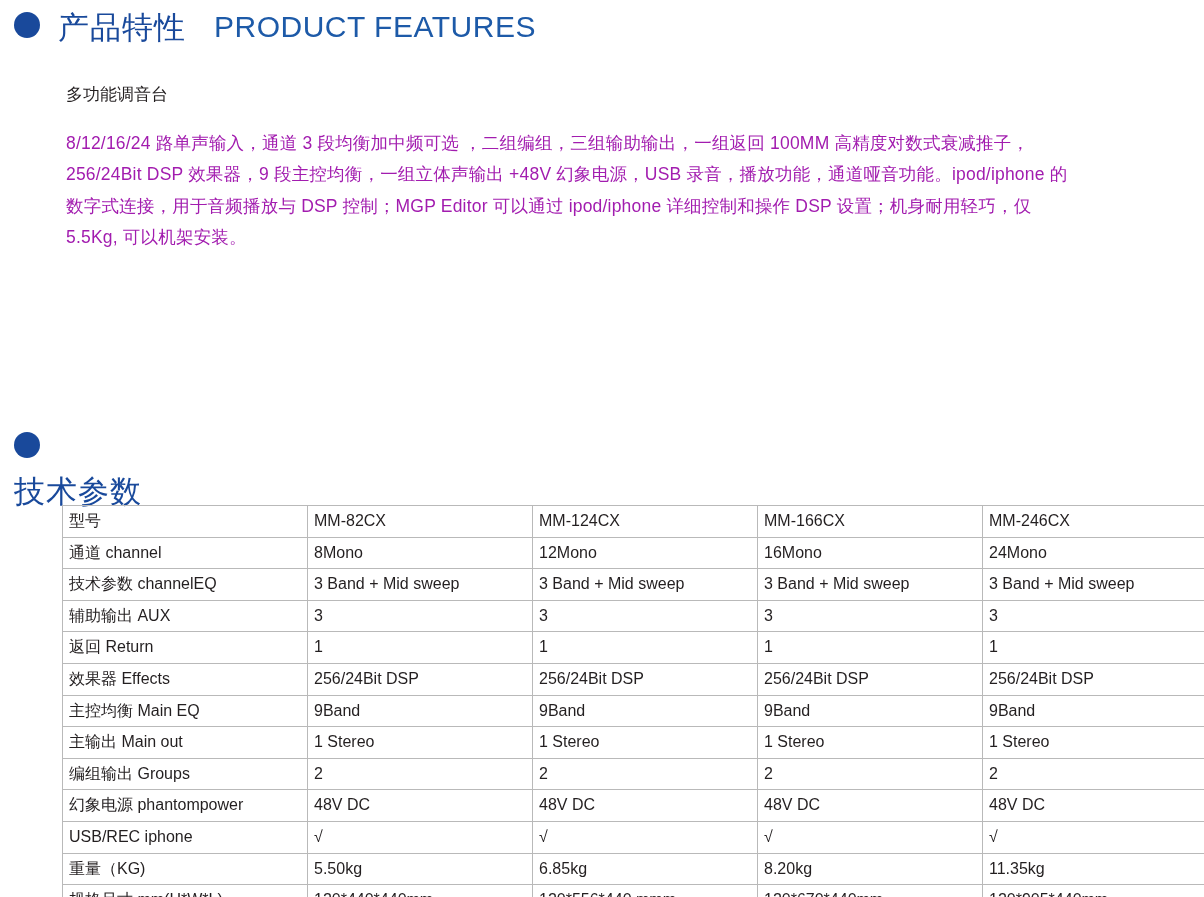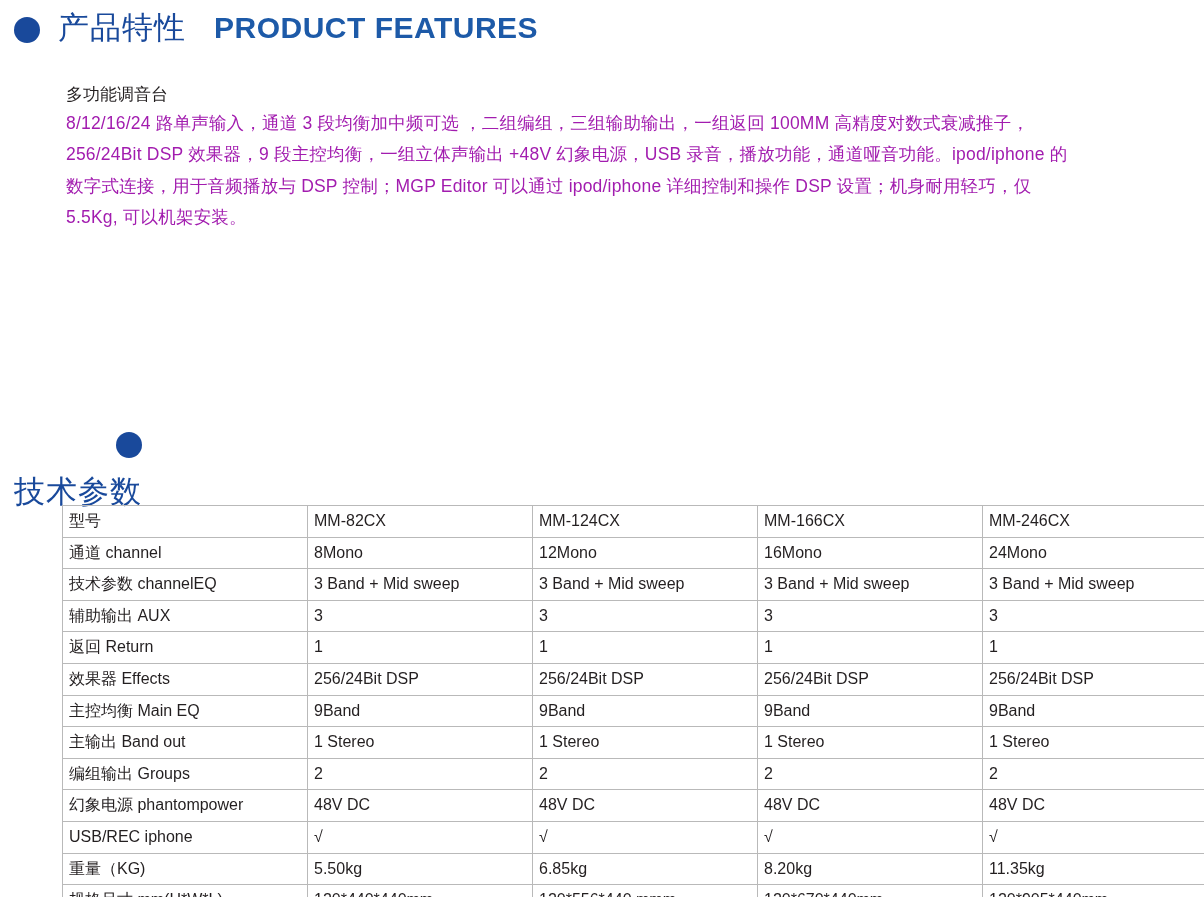--- a/index.html
+++ b/index.html
@@ -11,63 +11,63 @@
     height: 897px;
     background: #ffffff;
     font-family: "Liberation Sans", "DejaVu Sans", sans-serif;
     color: #231f20;
     position: relative;
     overflow: hidden;
   }
 
   .section-head {
     display: flex;
-    align-items: flex-end;
+    align-items: flex-start;
     gap: 18px;
   }
   .bullet {
     width: 26px;
     height: 26px;
     border-radius: 50%;
     background: #19499b;
     flex: 0 0 auto;
   }
   .head-cn {
     font-size: 31px;
     color: #19499b;
     letter-spacing: 1px;
     font-weight: 500;
     line-height: 1;
   }
   .head-en {
     font-size: 30px;
     color: #1d5aa8;
     letter-spacing: 0.5px;
-    font-weight: 700;
+    font-weight: 400;
     line-height: 1;
     margin-left: 10px;
   }
 
   #features-head {
     position: absolute;
     left: 14px;
     top: 12px;
   }
 
   #features-body {
     position: absolute;
     left: 66px;
     top: 82px;
     width: 1010px;
   }
   .feat-title {
     font-size: 17px;
     line-height: 1.55;
     color: #231f20;
-    margin-bottom: 0;
+    margin-bottom: 20px;
   }
   .feat-para {
     font-size: 17.5px;
     line-height: 1.78;
     color: #a21caf;
     letter-spacing: 0.2px;
   }
 
   #params-head {
     position: absolute;
@@ -170,21 +170,21 @@
           <td class="val">256/24Bit DSP</td>
         </tr>
         <tr>
           <td class="label">主控均衡 Main EQ</td>
           <td class="val">9Band</td>
           <td class="val">9Band</td>
           <td class="val">9Band</td>
           <td class="val">9Band</td>
         </tr>
         <tr>
-          <td class="label">主输出 Band out</td>
+          <td class="label">主输出 Main out</td>
           <td class="val">1 Stereo</td>
           <td class="val">1 Stereo</td>
           <td class="val">1 Stereo</td>
           <td class="val">1 Stereo</td>
         </tr>
         <tr>
           <td class="label">编组输出 Groups</td>
           <td class="val">2</td>
           <td class="val">2</td>
           <td class="val">2</td>

